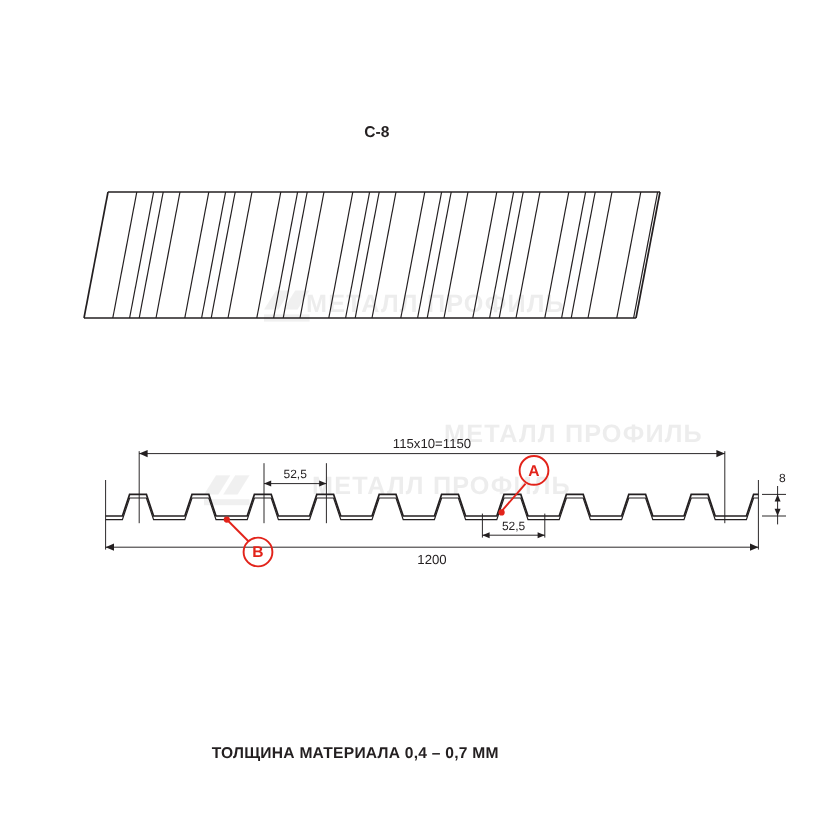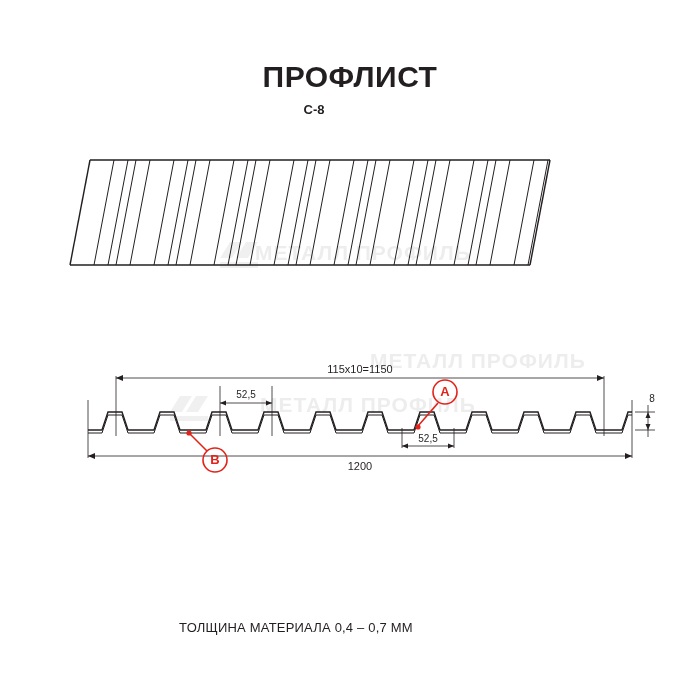--- a/index.html
+++ b/index.html
@@ -42,21 +42,21 @@
     font-weight: bold;
     color: #231f20;
   }
   .footer-note {
     position: absolute;
     left: 0;
     top: 620px;
     width: 592px;
     text-align: center;
     font-size: 13px;
-    font-weight: normal;
+    font-weight: bold;
     letter-spacing: 0.2px;
     color: #231f20;
   }
   .iso-view {
     position: absolute;
     left: 70px;
     top: 140px;
     width: 560px;
     height: 170px;
   }
@@ -104,21 +104,20 @@
     font-family: "Liberation Sans", sans-serif;
     font-size: 10px;
     text-anchor: middle;
   }
 </style>
 </head>
 <body>
 
 <div class="page">
 
-  <div class="title">ПРОФЛИСТ</div>
   <div class="subtitle">С-8</div>
 
   <div class="iso-view">
     <svg width="560" height="170" viewBox="0 0 560 170">
 
       <g class="watermark">
         <text class="wm-text" x="185" y="120">МЕТАЛЛ ПРОФИЛЬ</text>
         <g transform="translate(150,100)">
           <path d="M0,18 L10,2 L22,2 L12,18 Z" fill="#e0e0e0"></path>
           <path d="M16,18 L26,2 L38,2 L28,18 Z" fill="#e0e0e0"></path>

